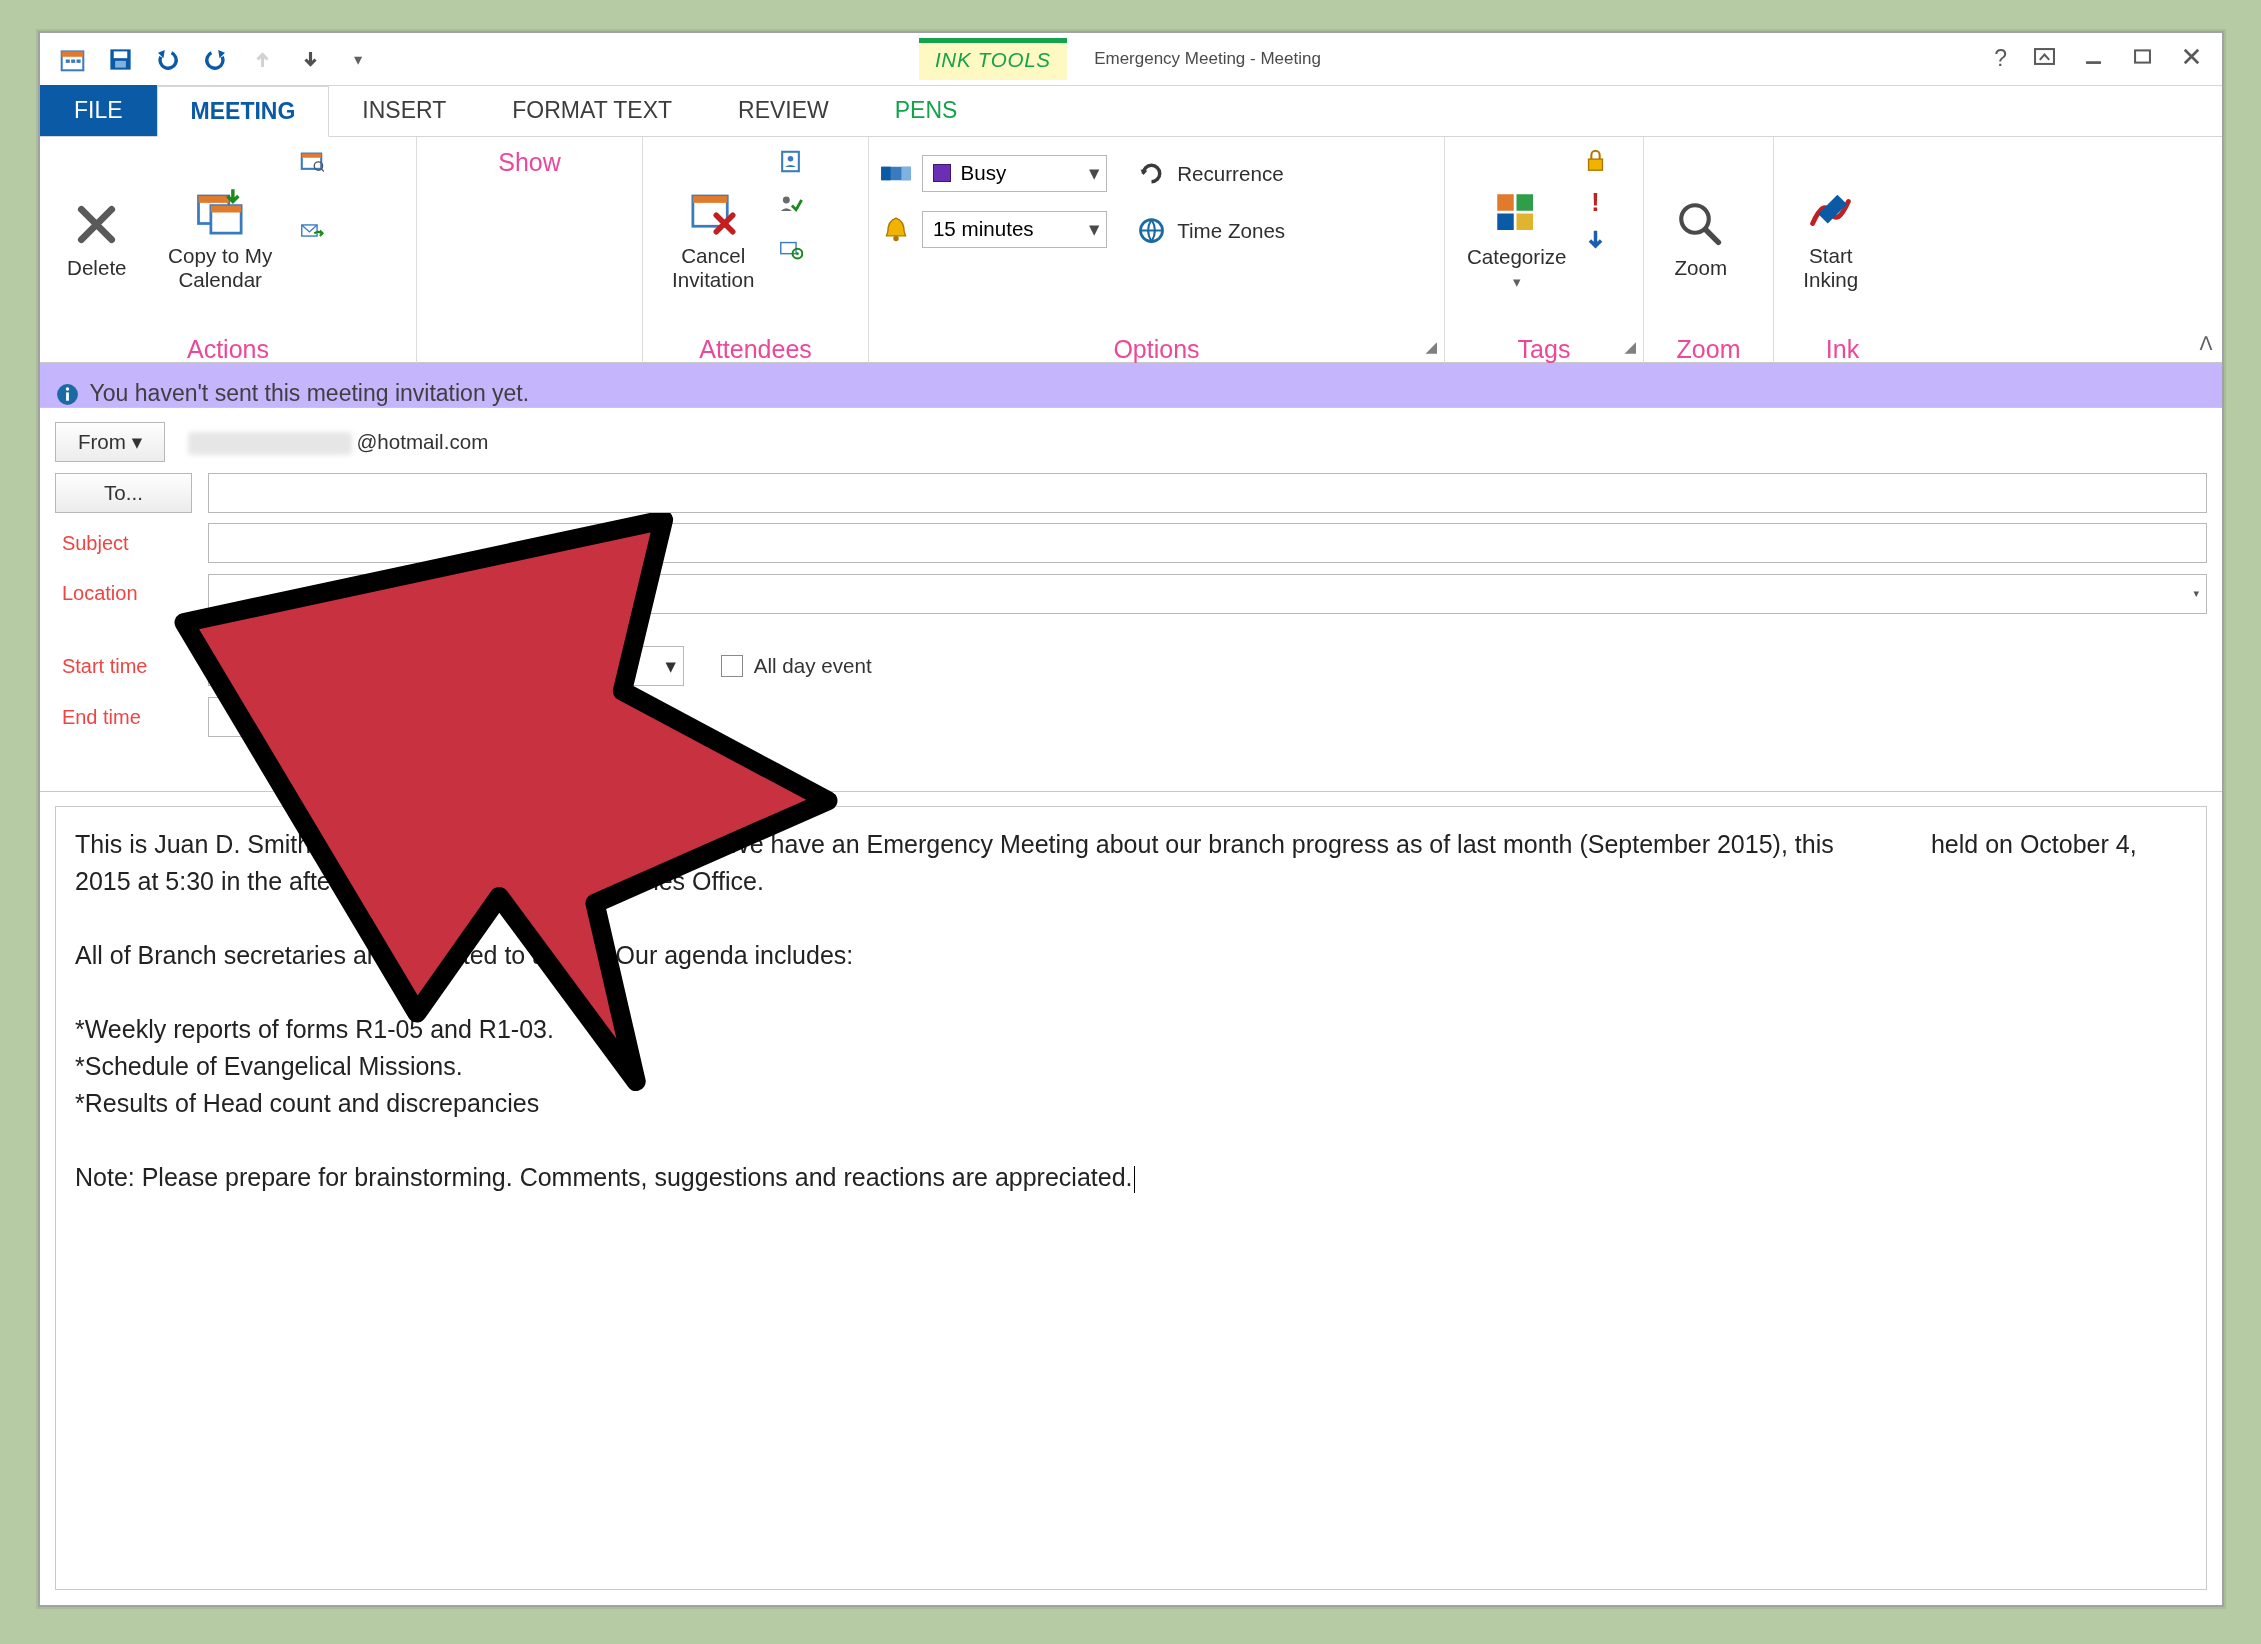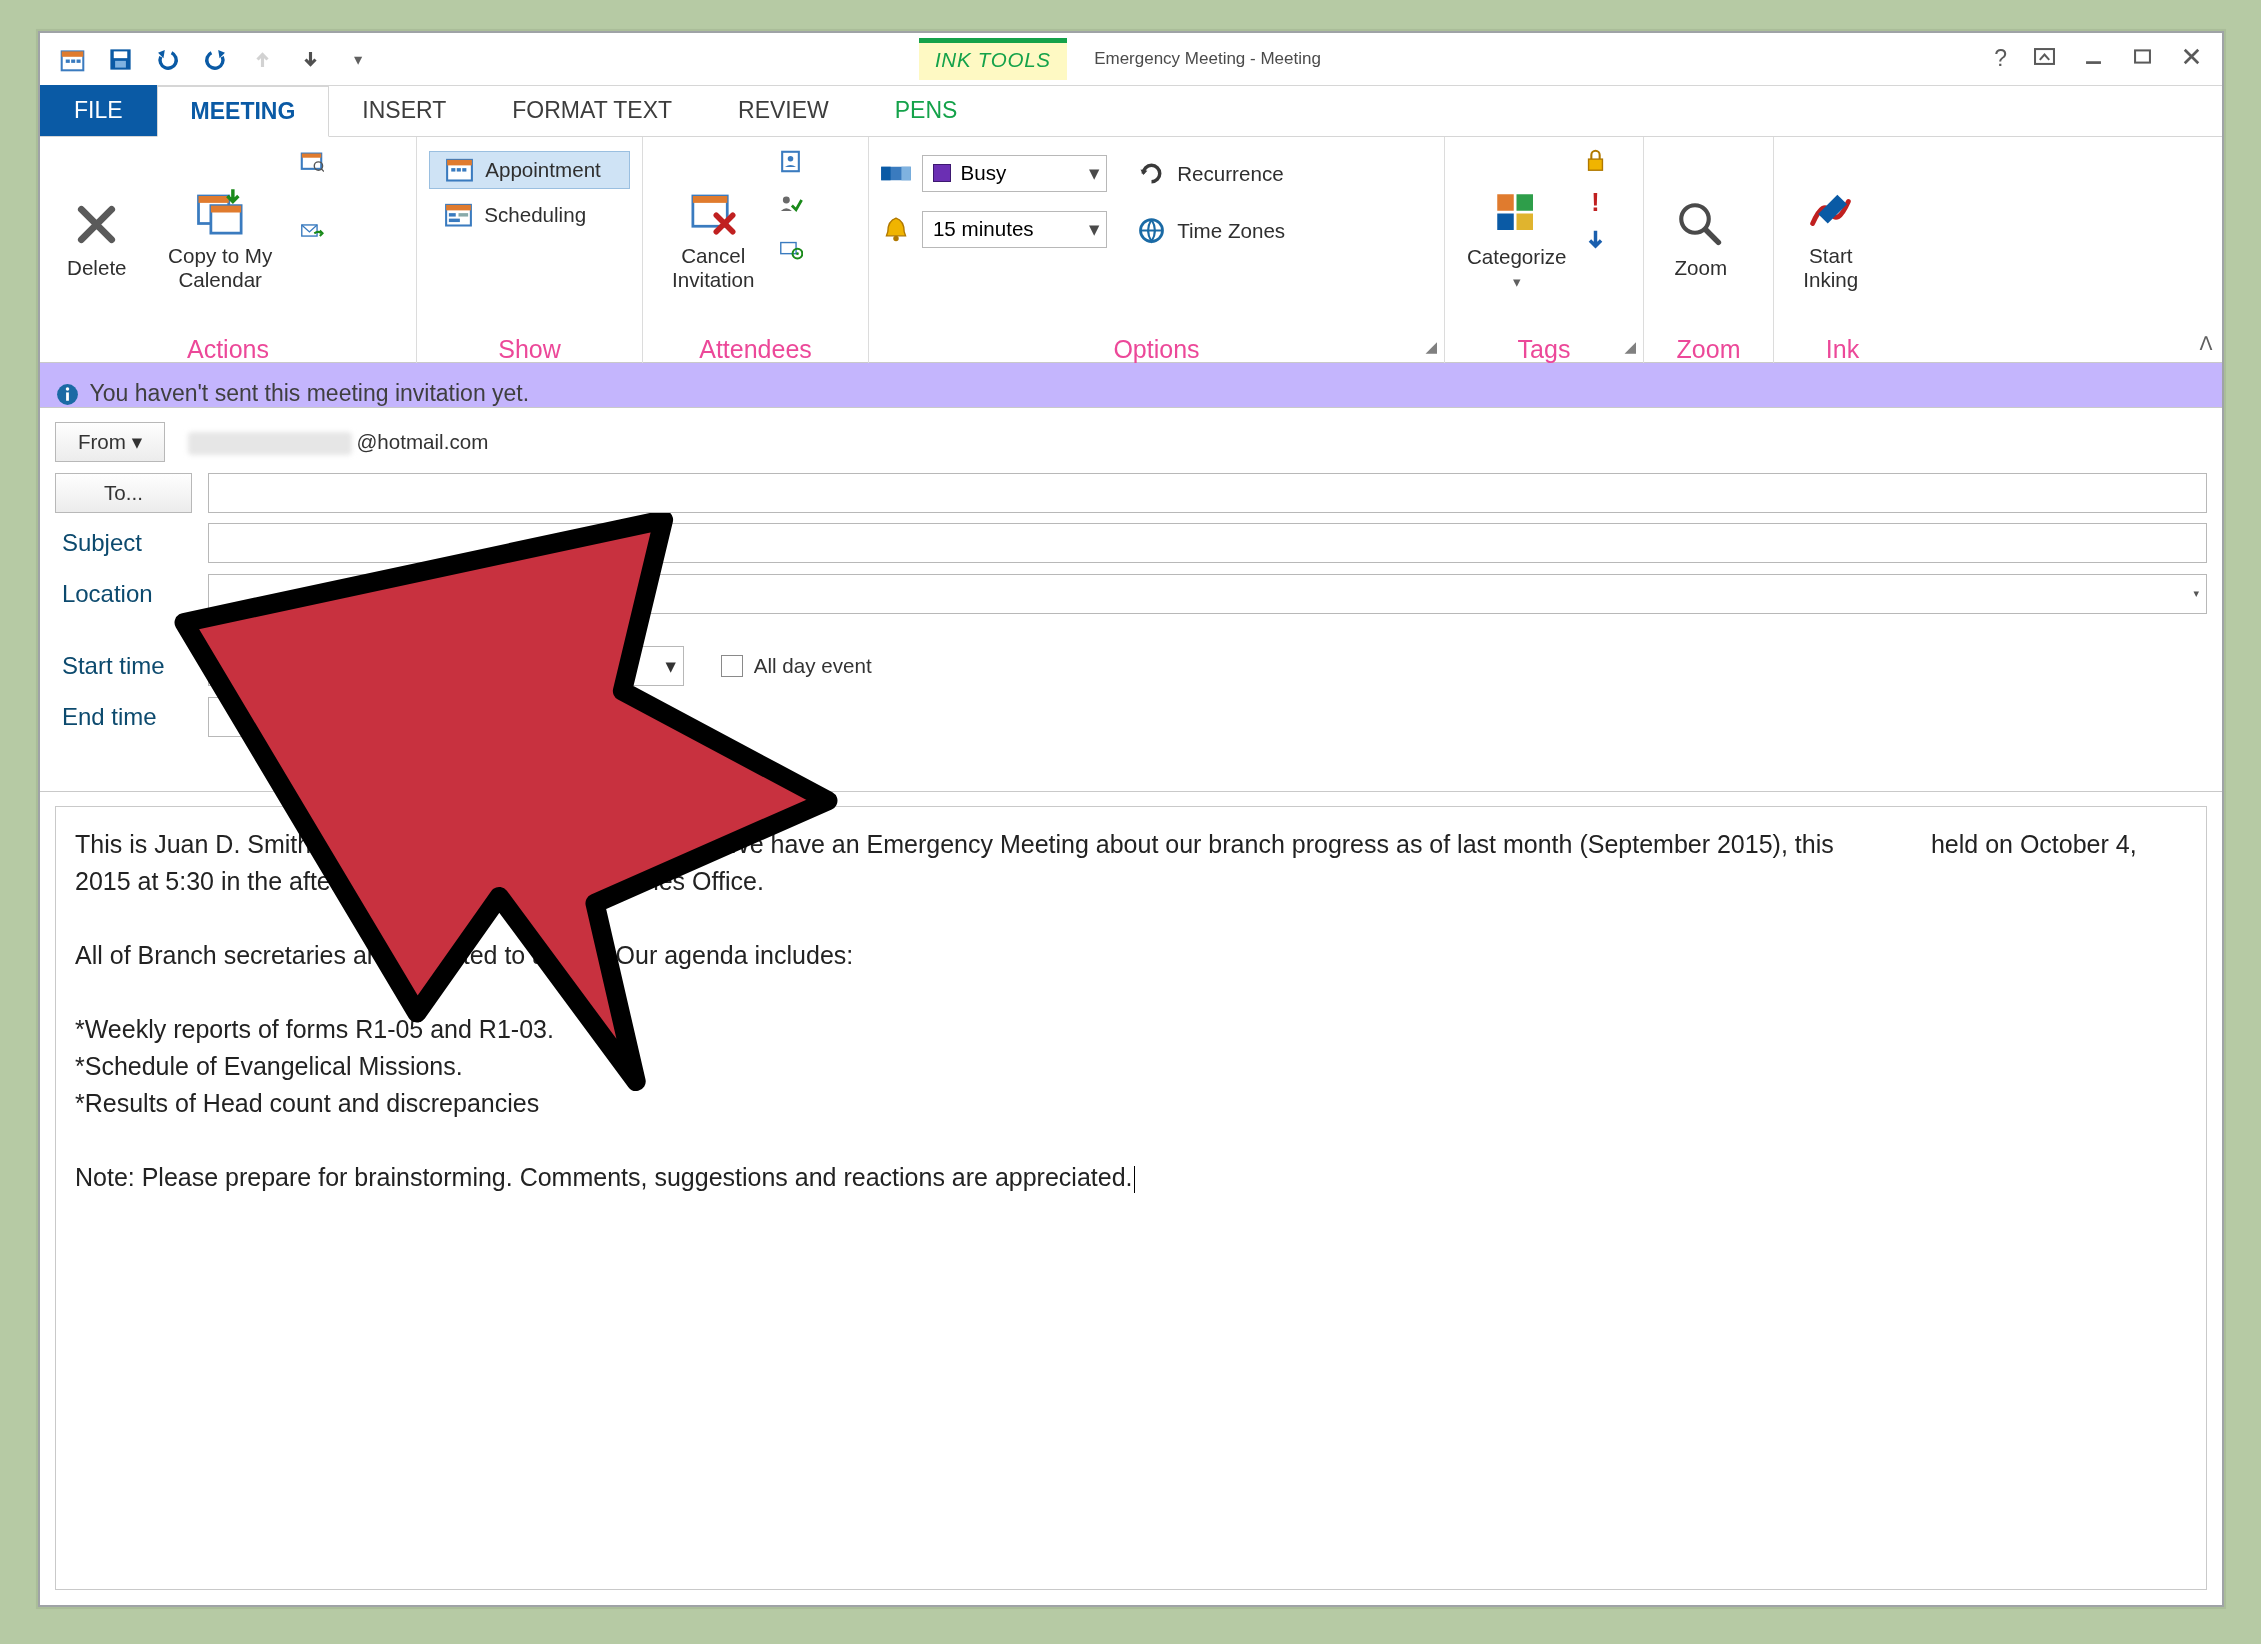--- a/index.html
+++ b/index.html
@@ -201,21 +201,21 @@
     width: 137px;
     height: 40px;
     border: 1.4px solid #b8b8b8;
     background: linear-gradient(#fefefe,#ececec);
     display: flex;
     align-items: center;
     justify-content: center;
     font-size: 20.6px;
     color: #333;
   }
-  .fldlabel { width: 137px; font-size: 24px; color: #0c4a6e; padding-left: 6.9px;}
+  .fldlabel { width: 137px; font-size: 20px; color: #ef4444; padding-left: 6.9px;}
   .fldinput {
     flex: 1;
     height: 40px;
     border: 1.4px solid #b8b8b8;
     background: #fff;
     font-size: 20.6px;
     color: #333;
     padding: 0 9.6px;
     display:flex;align-items:center;
   }
@@ -395,42 +395,20 @@
                 <path d="M22 22 Q28 18 32 22" fill="none" stroke="#1a8a1a" stroke-width="3"></path>
                 <path d="M30 18 L34 22 L30 26" fill="none" stroke="#1a8a1a" stroke-width="3"></path>
               </svg>
           </span>
         </div>
       </div>
       <div class="riblabel">Actions</div>
     </div>
 
     <div class="ribgroup" style="width:226px">
-      <div class="ribitems" style="flex-direction:column;gap:6.9px;justify-content:flex-start;padding-top:5.5px">
-        <div class="smallbtn selected">
-          <svg class="icon48" viewBox="0 0 48 48">
-              <rect x="6" y="10" width="36" height="30" fill="#fff" stroke="#3a7bbf" stroke-width="3"></rect>
-              <rect x="6" y="10" width="36" height="8" fill="#e07b2e"></rect>
-              <rect x="12" y="22" width="6" height="5" fill="#3a7bbf"></rect>
-              <rect x="20" y="22" width="6" height="5" fill="#3a7bbf"></rect>
-              <rect x="28" y="22" width="6" height="5" fill="#3a7bbf"></rect>
-            </svg>
-          <span>Appointment</span>
-        </div>
-        <div class="smallbtn">
-          <svg class="icon48" viewBox="0 0 48 48">
-              <rect x="6" y="10" width="36" height="30" fill="#fff" stroke="#3a7bbf" stroke-width="3"></rect>
-              <rect x="6" y="10" width="36" height="8" fill="#e07b2e"></rect>
-              <rect x="10" y="22" width="10" height="5" fill="#3a7bbf"></rect>
-              <rect x="24" y="22" width="14" height="5" fill="#8aa"></rect>
-              <rect x="10" y="30" width="16" height="5" fill="#3a7bbf"></rect>
-            </svg>
-          <span>Scheduling</span>
-        </div>
-      </div>
       <div class="riblabel">Show</div>
     </div>
 
     <div class="ribgroup" style="width:226px;position:relative">
       <div class="ribitems">
         <div class="bigbtn" style="min-width:116px">
           <svg class="icon72" viewBox="0 0 80 80">
               <rect x="10" y="16" width="50" height="44" fill="#fff" stroke="#3a7bbf" stroke-width="4"></rect>
               <rect x="10" y="16" width="50" height="10" fill="#e07b2e"></rect>
               <path d="M44 44 L68 68 M68 44 L44 68" stroke="#c02020" stroke-width="8" stroke-linecap="round"></path>

